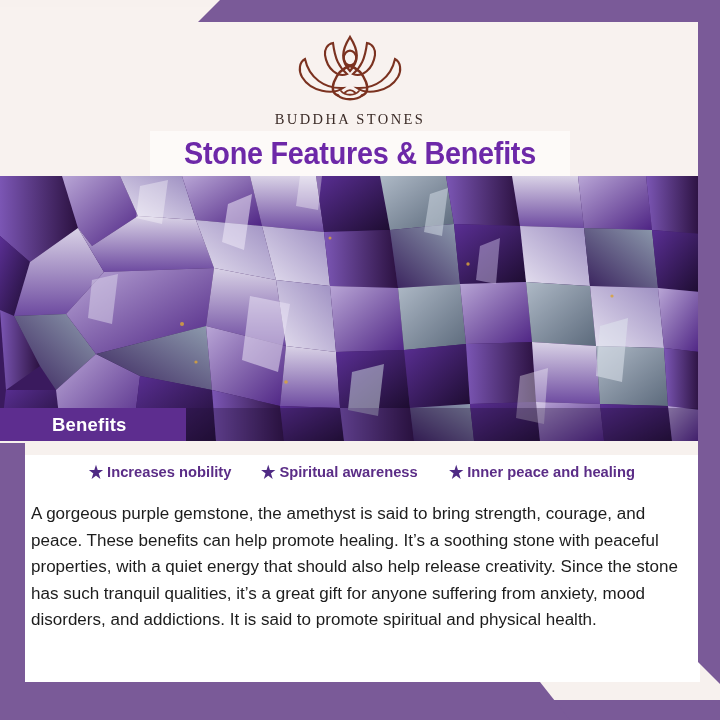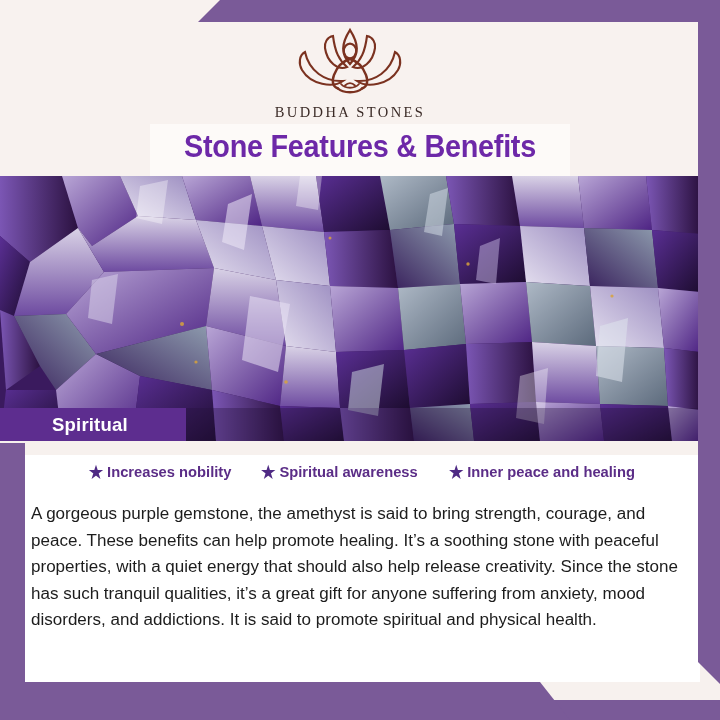--- a/index.html
+++ b/index.html
@@ -60,21 +60,21 @@
     left: 0;
     top: 443px;
     width: 25px;
     height: 257px;
     background: #7a5a98;
   }
 
   
   .header {
     position: absolute;
-    top: 0;
+    top: 7px;
     left: 0;
     width: 700px;
     height: 208px;
     background: #f8f2ef;
   }
   .logo-wrap {
     position: absolute;
     top: 24px;
     left: 0;
     width: 700px;
@@ -356,21 +356,21 @@
           <circle cx="468" cy="88" r="1.7"></circle>
         <circle cx="330" cy="62" r="1.5"></circle>
           <circle cx="612" cy="120" r="1.6"></circle>
       </g>
 
       <rect x="0" y="232" width="700" height="33" fill="#24103c" opacity="0.35"></rect>
     </svg>
   </div>
 
   <div class="stone-banner">
-    <span class="stone-banner-label">Spiritual</span>
+    <span class="stone-banner-label">Benefits</span>
   </div>
 
   <div class="content">
     <div class="content-top-tint"></div>
 
     <div class="benefits">
       <div class="benefit">
         <span class="star">★</span>
         <span>Increases nobility</span>
       </div>

